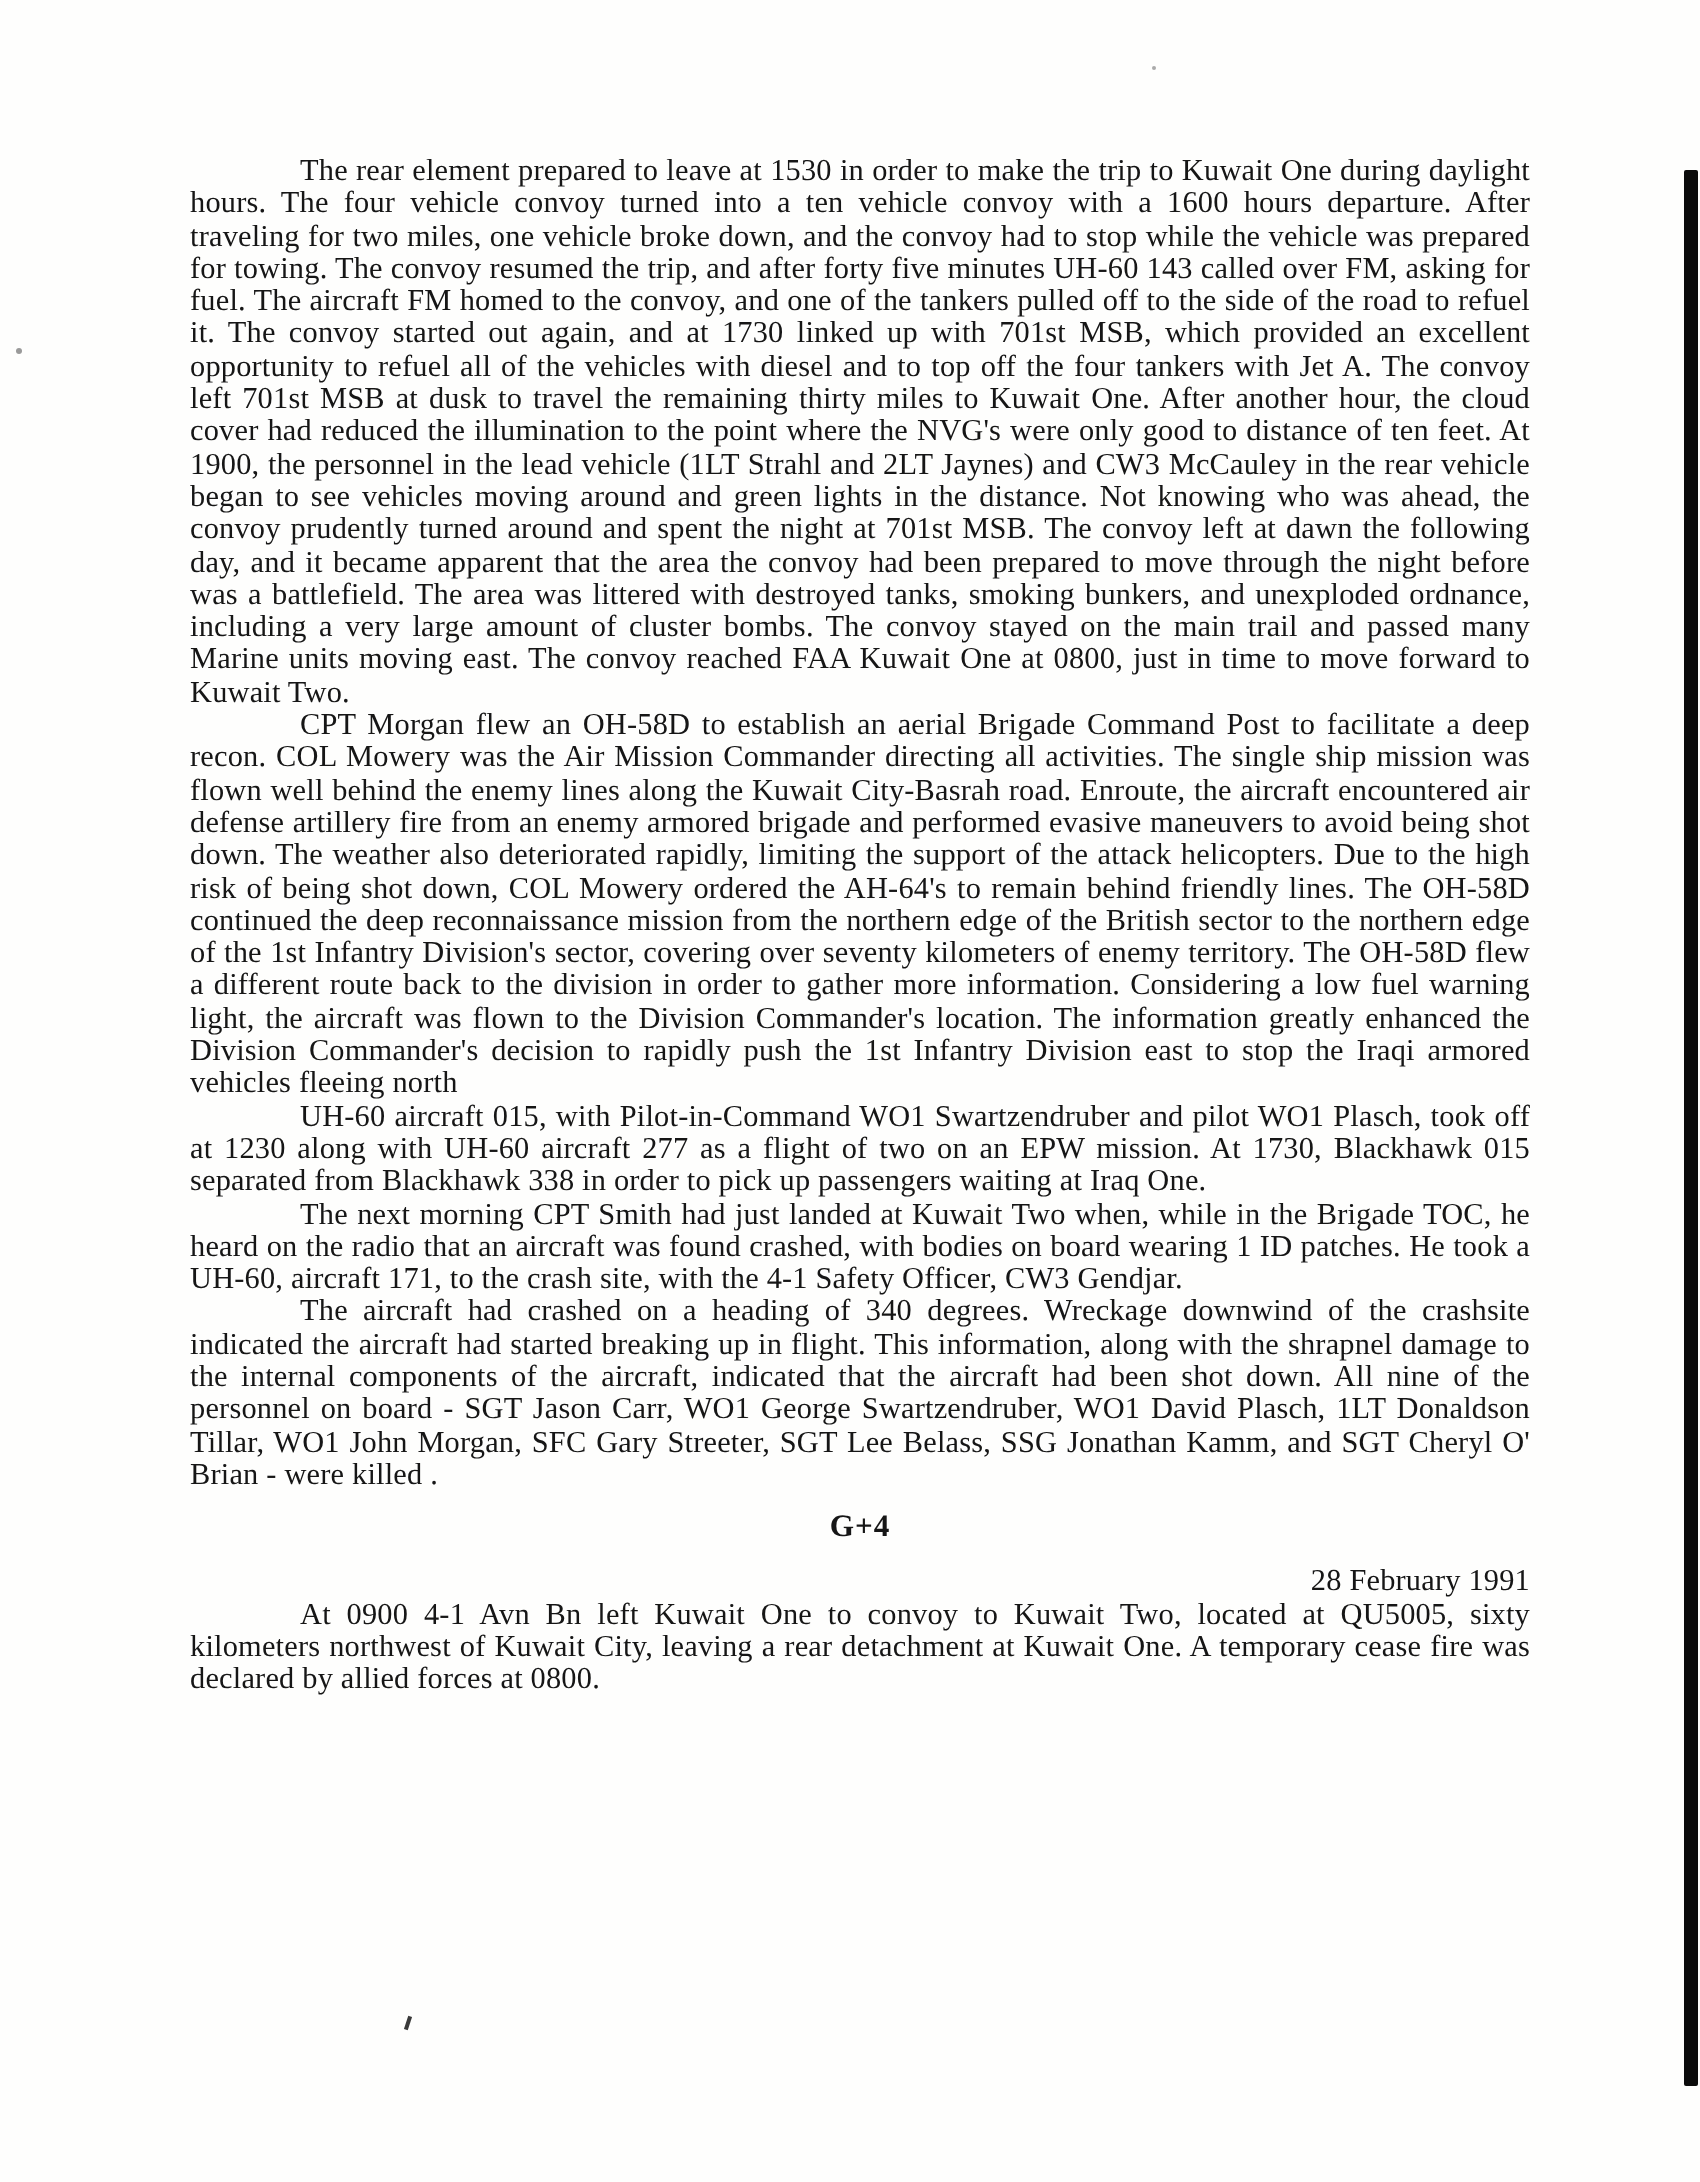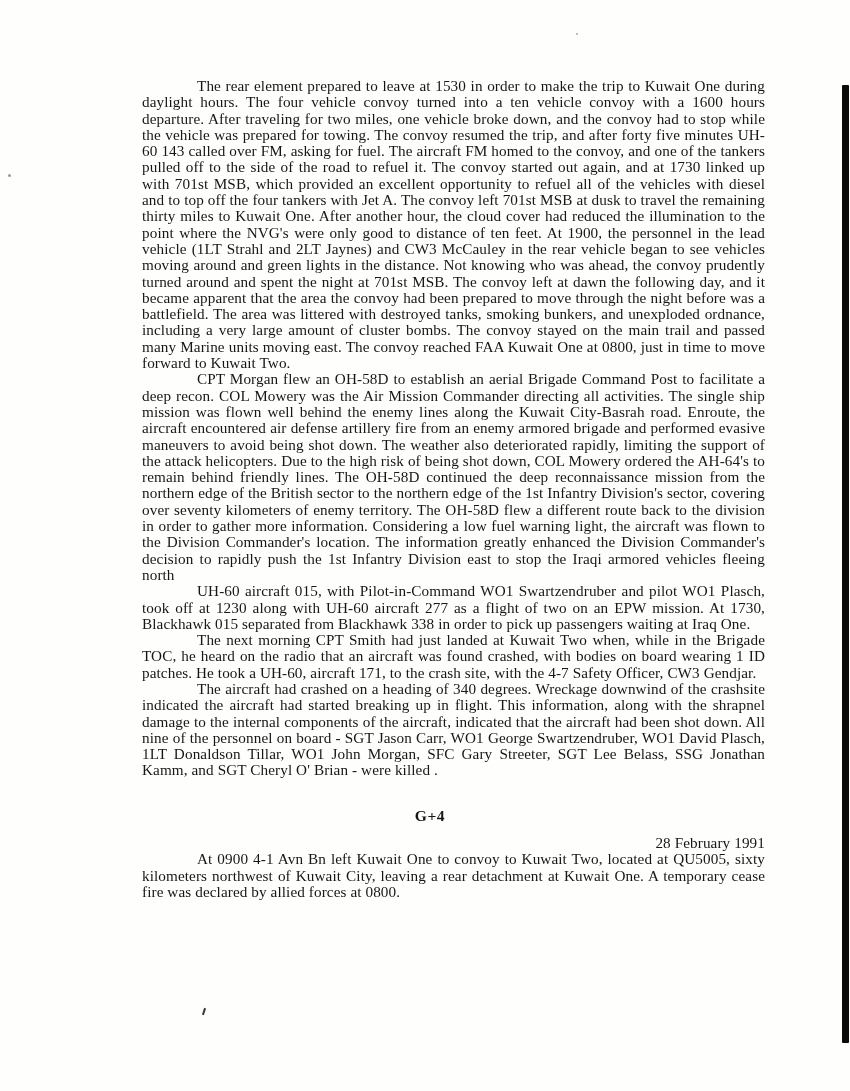--- a/index.html
+++ b/index.html
@@ -22,28 +22,27 @@
     left: 95px;
     top: 78px;
     width: 670px;
     font-size: 15.2px;
     line-height: 16.3px;
     text-align: justify;
     letter-spacing: 0.1px;
   }
   p.para {
     text-indent: 55px;
-    margin-left: 47px;
   }
   .heading {
     text-align: center;
     font-weight: bold;
     font-size: 15.6px;
     letter-spacing: 0.5px;
-    margin-top: 29px;
+    margin-top: 10px;
     margin-bottom: 11px;
     text-indent: 0;
   }
   .dateline {
     text-indent: 0;
     text-align: right;
   }
   .scan-bar {
     position: absolute;
     right: 1px;
@@ -83,21 +82,21 @@
 </style>
 </head>
 <body>
 
 <div class="page">
 
   <div class="content">
     <p class="para">The rear element prepared to leave at 1530 in order to make the trip to Kuwait One during daylight hours.  The four vehicle convoy turned into a ten vehicle convoy with a 1600 hours departure.  After traveling for two miles, one vehicle broke down, and the convoy had to stop while the vehicle was prepared for towing.  The convoy resumed the trip, and after forty five minutes UH-60 143 called over FM, asking for fuel.  The aircraft FM homed to the convoy, and one of the tankers pulled off to the side of the road to refuel it.  The convoy started out again, and at 1730 linked up with 701st MSB, which provided an excellent opportunity to refuel all of the vehicles with diesel and to top off the four tankers with Jet A.  The convoy left 701st MSB at dusk to travel the remaining thirty miles to Kuwait One.  After another hour, the cloud cover had reduced the illumination to the point where the NVG's were only good to distance of ten feet.  At 1900, the personnel in the lead vehicle (1LT Strahl and 2LT Jaynes) and CW3 McCauley in the rear vehicle began to see vehicles moving around and green lights in the distance.  Not knowing who was ahead, the convoy prudently turned around and spent the night at 701st MSB.  The convoy left at dawn the following day, and it became apparent that the area the convoy had been prepared to move through the night before was a battlefield.  The area was littered with destroyed tanks, smoking bunkers, and unexploded ordnance, including a very large amount of cluster bombs.  The convoy stayed on the main trail and passed many Marine units moving east.  The convoy reached FAA Kuwait One at 0800, just in time to move forward to Kuwait Two.</p>
     <p class="para">CPT Morgan flew an OH-58D to establish an aerial Brigade Command Post to facilitate a deep recon.  COL Mowery was the Air Mission Commander directing all activities.  The single ship mission was flown well behind the enemy lines along the Kuwait City-Basrah road. Enroute, the aircraft encountered air defense artillery fire from an enemy armored brigade and performed evasive maneuvers to avoid being shot down.  The weather also deteriorated rapidly, limiting the support of the attack helicopters.  Due to the high risk of being shot down, COL Mowery ordered the AH-64's to remain behind friendly lines.  The OH-58D continued the deep reconnaissance mission from the northern edge of the British sector to the northern edge of the 1st Infantry Division's sector, covering over seventy kilometers of enemy territory.  The OH-58D flew a different route back to the division in order to gather more information.  Considering a low fuel warning light, the aircraft was flown to the Division Commander's location.  The information greatly enhanced the Division Commander's decision to rapidly push the 1st Infantry Division east to stop the Iraqi armored vehicles fleeing north</p>
     <p class="para">UH-60 aircraft 015, with Pilot-in-Command WO1 Swartzendruber and pilot WO1 Plasch, took off at 1230 along with UH-60 aircraft 277 as a flight of two on an EPW mission.  At 1730, Blackhawk 015 separated from Blackhawk 338 in order to pick up passengers waiting at Iraq One.</p>
-    <p class="para">The next morning CPT Smith had just landed at Kuwait Two when, while in the Brigade TOC, he heard on the radio that an aircraft was found crashed, with bodies on board wearing 1 ID patches.  He took a UH-60, aircraft 171, to the crash site, with the 4-7 Safety Officer, CW3 Gendjar.</p>
+    <p class="para">The next morning CPT Smith had just landed at Kuwait Two when, while in the Brigade TOC, he heard on the radio that an aircraft was found crashed, with bodies on board wearing 1 ID patches.  He took a UH-60, aircraft 171, to the crash site, with the 4-1 Safety Officer, CW3 Gendjar.</p>
     <p class="para">The aircraft had crashed on a heading of 340 degrees.  Wreckage downwind of the crashsite indicated the aircraft had started breaking up in flight.  This information, along with the shrapnel damage to the internal components of the aircraft, indicated that the aircraft had been shot down.  All nine of the personnel on board - SGT Jason Carr, WO1 George Swartzendruber, WO1 David Plasch, 1LT Donaldson Tillar, WO1 John Morgan, SFC Gary Streeter, SGT Lee Belass, SSG Jonathan Kamm, and SGT Cheryl O' Brian - were killed .</p>
 
     <p class="heading">G+4</p>
 
     <p class="dateline">28 February 1991</p>
     <p class="para">At 0900 4-1 Avn Bn left Kuwait One to convoy to Kuwait Two, located at QU5005, sixty kilometers northwest of Kuwait City, leaving a rear detachment at Kuwait One.  A temporary cease fire was declared by allied forces at 0800.</p>
   </div>
 
   <div class="scan-bar"></div>
   <div class="speck-1"></div>

